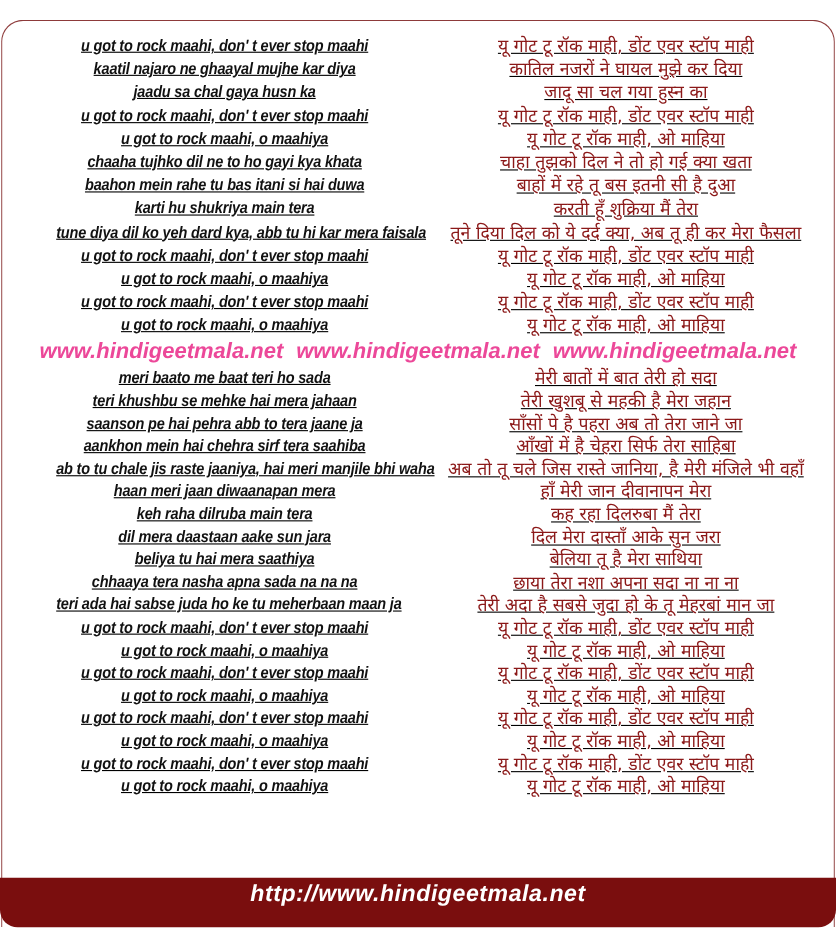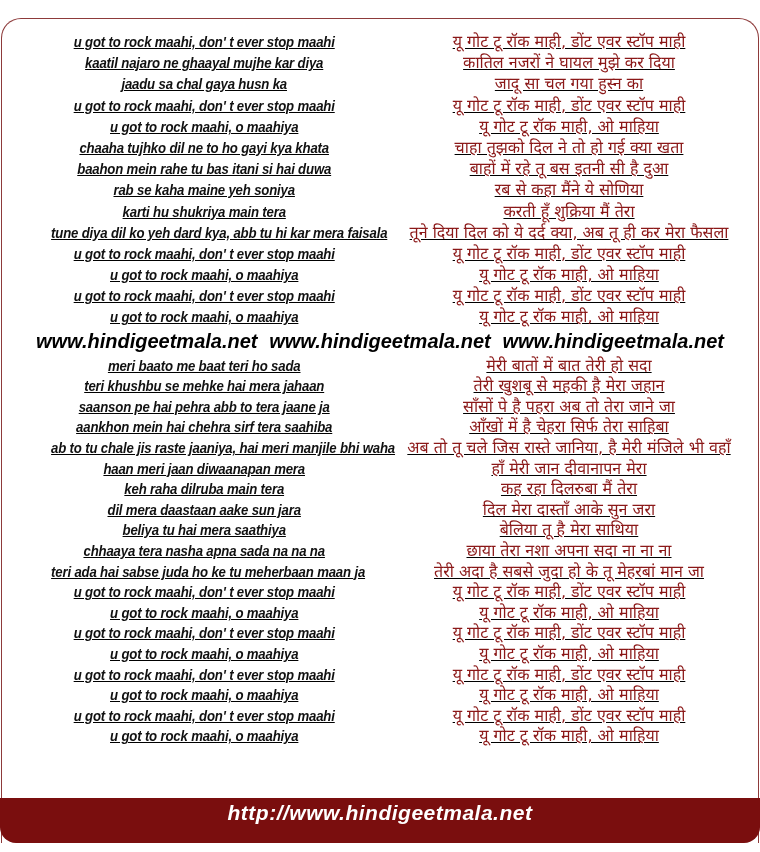--- a/index.html
+++ b/index.html
@@ -26,21 +26,21 @@
   }
   .hi{
     font-size:16.5px;color:#8b1818;font-family:"DejaVu Sans", sans-serif;
     transform:scaleX(0.97);transform-origin:center;
   }
   .watermark-row{
     display:flex;justify-content:space-between;
     padding:0 34px 0 34px;margin:2px 0 4px 0;height:22px;line-height:22px;
   }
   .watermark{
-    font-style:italic;font-weight:bold;font-size:20px;color:#000000;
+    font-style:italic;font-weight:bold;font-size:20px;color:#ec4899;
     letter-spacing:0;
   }
   .footer-bar{
     position:absolute;left:0;right:0;bottom:9px;height:45px;
     background:#7a0e0e;border-radius:0 0 16px 16px;
     text-align:center;line-height:30px;z-index:5;
   }
   .footer-url{
     font-style:italic;font-weight:bold;font-size:21px;color:#ffffff;
     letter-spacing:0.5px;
@@ -73,24 +73,20 @@
           <div class="en">u got to rock maahi, o maahiya</div>
           <div class="hi">यू गोट टू रॉक माही, ओ माहिया</div>
         </div>
         <div class="line-row">
           <div class="en">chaaha tujhko dil ne to ho gayi kya khata</div>
           <div class="hi">चाहा तुझको दिल ने तो हो गई क्या खता</div>
         </div>
         <div class="line-row">
           <div class="en">baahon mein rahe tu bas itani si hai duwa</div>
           <div class="hi">बाहों में रहे तू बस इतनी सी है दुआ</div>
-        </div>
-        <div class="line-row">
-          <div class="en">rab se kaha maine yeh soniya</div>
-          <div class="hi">रब से कहा मैंने ये सोणिया</div>
         </div>
         <div class="line-row">
           <div class="en">karti hu shukriya main tera</div>
           <div class="hi">करती हूँ शुक्रिया मैं तेरा</div>
         </div>
         <div class="line-row">
           <div class="en">tune diya dil ko yeh dard kya, abb tu hi kar mera faisala</div>
           <div class="hi">तूने दिया दिल को ये दर्द क्या, अब तू ही कर मेरा फैसला</div>
         </div>
         <div class="line-row">

